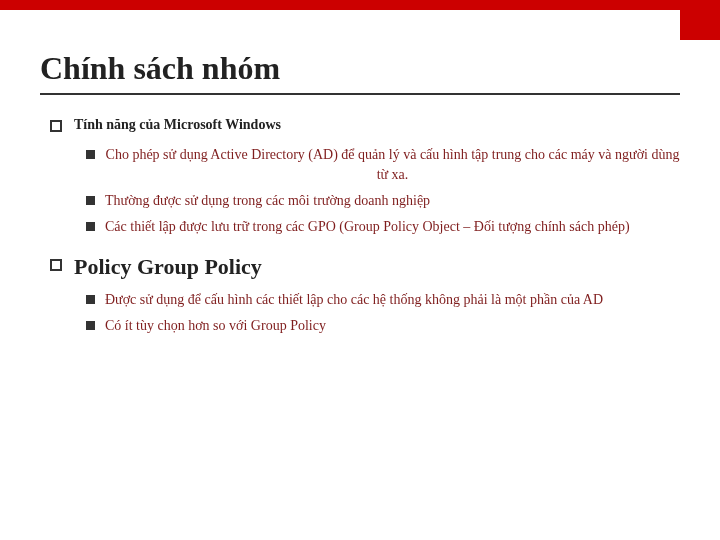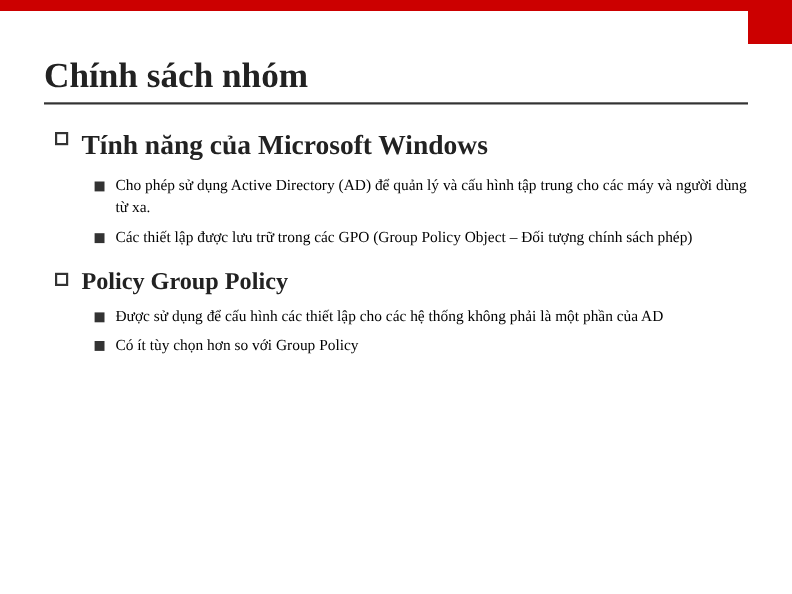--- a/index.html
+++ b/index.html
@@ -74,21 +74,21 @@
       width: 12px;
       height: 12px;
       min-width: 12px;
       background-color: transparent;
       border: 2px solid #333333;
       margin-top: 5px;
       margin-right: 12px;
     }
 
     .main-bullet-text {
-      font-size: 25px;
+      font-size: 14px;
       font-weight: bold;
       color: #222222;
       line-height: 1.4;
     }
 
     .sub-bullets {
       margin-left: 36px;
       margin-bottom: 12px;
     }
 
@@ -102,22 +102,23 @@
       width: 9px;
       height: 9px;
       min-width: 9px;
       background-color: #333333;
       margin-top: 5px;
       margin-right: 10px;
     }
 
     .sub-bullet-text {
       font-size: 14px;
-      color: #000000;
+      color: #7f1d1d;
       line-height: 1.45;
+      text-align: center;
     }
 
     .local-group-policy-label {
       font-size: 22px;
       font-weight: bold;
       color: #222222;
     }
 
     .section-block {
       margin-bottom: 16px;
@@ -143,20 +144,24 @@
         <span class="main-bullet-text">Tính năng của Microsoft Windows</span>
       </div>
 
       <div class="sub-bullets">
         <div class="sub-bullet">
           <div class="sub-bullet-square"></div>
           <span class="sub-bullet-text">Cho phép sử dụng Active Directory (AD) để quản lý và cấu hình tập trung cho các máy và người dùng từ xa.</span>
         </div>
         <div class="sub-bullet">
           <div class="sub-bullet-square"></div>
+          <span class="sub-bullet-text">Thường được sử dụng trong các môi trường doanh nghiệp</span>
+        </div>
+        <div class="sub-bullet">
+          <div class="sub-bullet-square"></div>
           <span class="sub-bullet-text">Các thiết lập được lưu trữ trong các GPO (Group Policy Object – Đối tượng chính sách phép)</span>
         </div>
       </div>
     </div>
 
     <div class="section-block">
       <div class="main-bullet">
         <div class="bullet-square"></div>
         <span class="local-group-policy-label">Policy Group Policy</span>
       </div>

